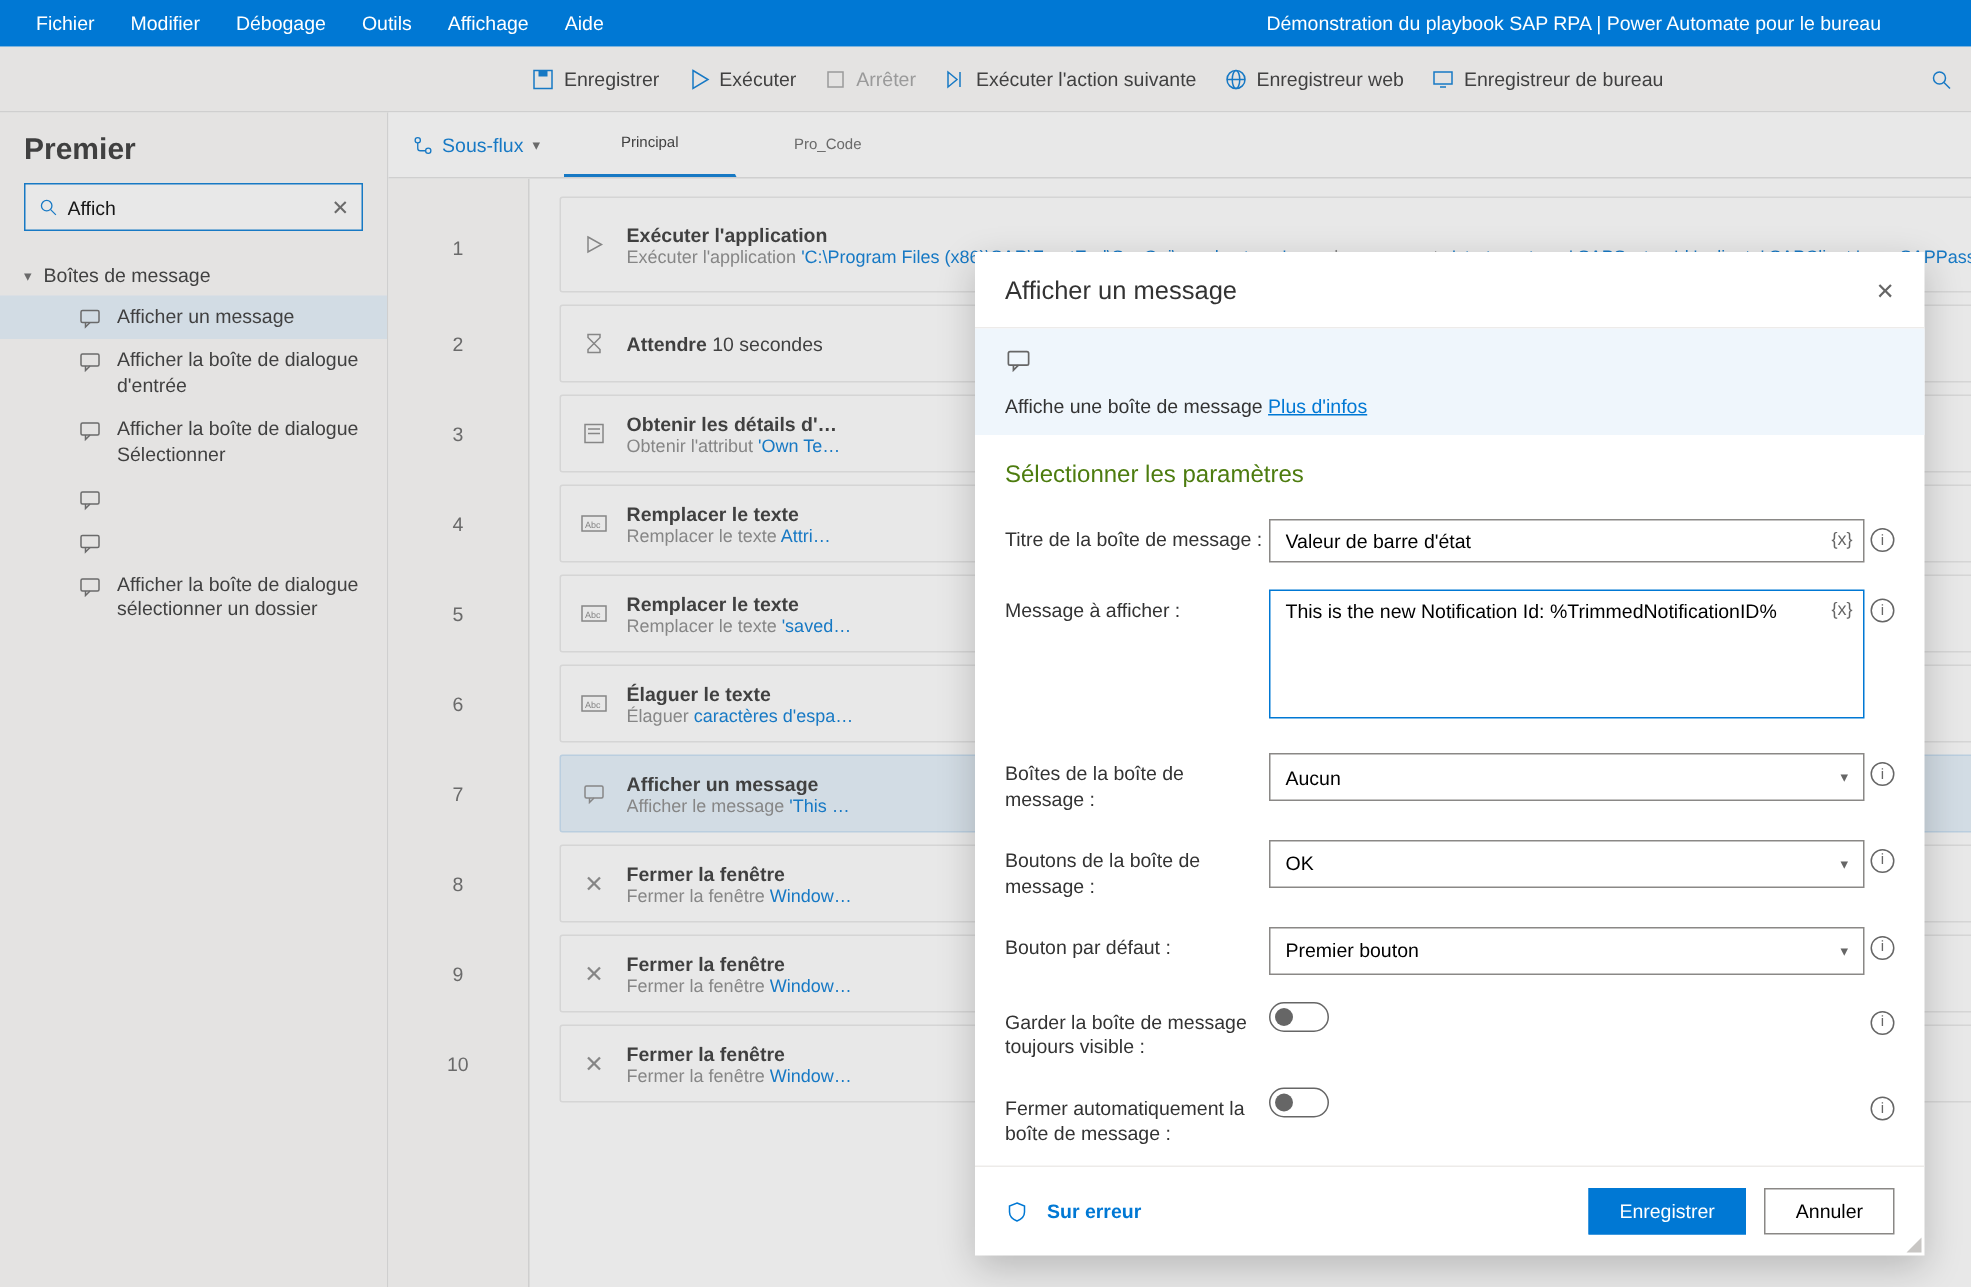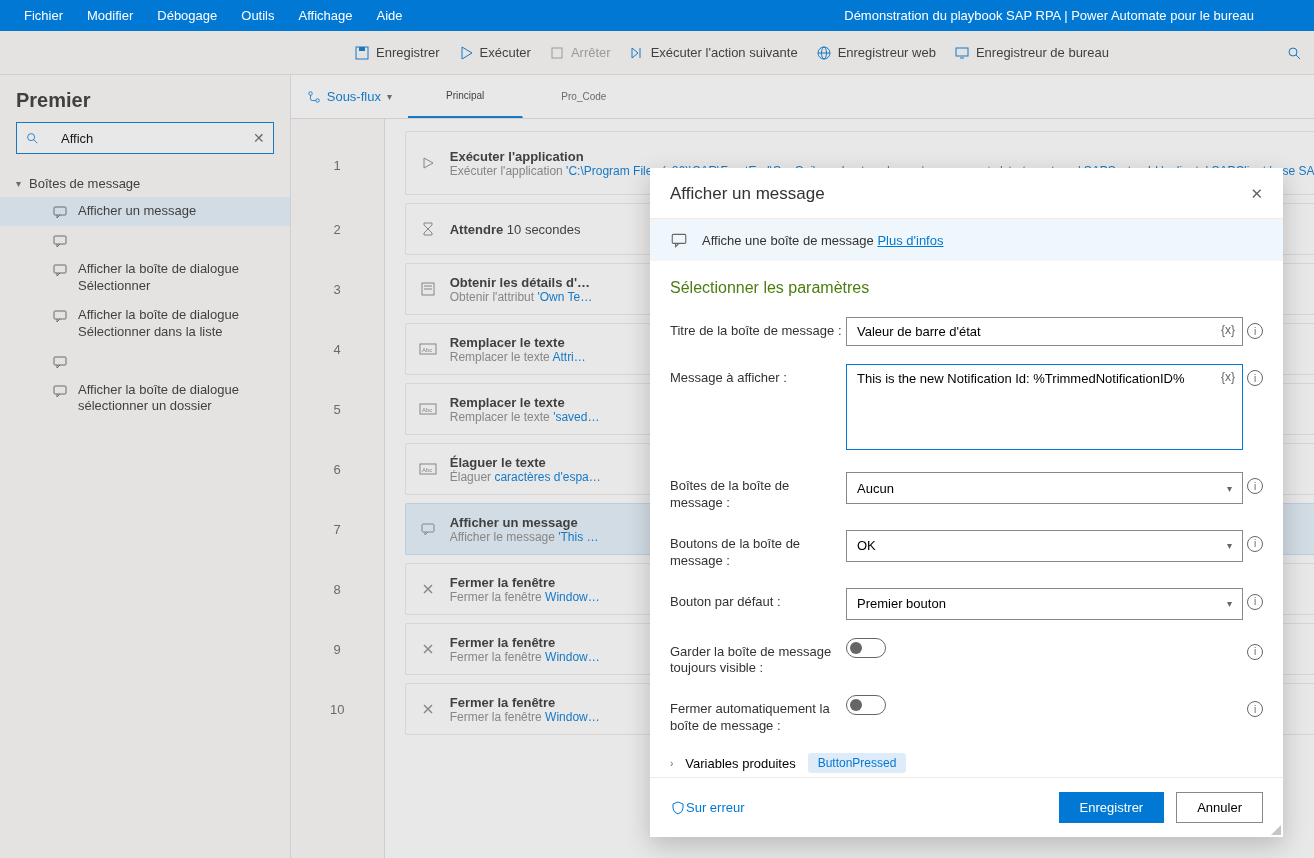--- a/index.html
+++ b/index.html
@@ -18,21 +18,21 @@
 .toolbar .tb-item { display: flex; align-items: center; gap: 6px; }
 .toolbar .tb-item.disabled { color: #a0a0a0; }
 .toolbar .tb-icon { width:16px; height:16px; display:inline-flex; align-items:center; justify-content:center; color:#0078d4; }
 .toolbar .tb-item.disabled .tb-icon { color:#a0a0a0; }
 .toolbar .search-right { margin-left:auto; margin-right:12px; color:#0078d4; }
 
 .content { display:flex; height: calc(100% - 75px); }
 
 .sidebar { width: 344px; border-right:1px solid #e1e1e1; background:#faf9f8; display:flex; flex-direction:column; }
 .sidebar h2 { font-size: 20px; font-weight:600; padding: 14px 16px 10px; color:#333; }
-.searchbox { margin: 0 16px 12px; border:1px solid #0078d4; height:32px; display:flex; align-items:center; padding:0 8px; background:#fff;gap:16px; }
+.searchbox { margin: 0 16px 12px; border:1px solid #0078d4; height:32px; display:flex; align-items:center; padding:0 8px; background:#fff; }
 .searchbox input { border:none; outline:none; flex:1; font-size:13px; margin-left:6px; }
 .searchbox .clear { color:#666; cursor:pointer; font-size:14px; }
 .searchbox .sicon { color:#0078d4; }
 
 .tree { padding: 4px 0; font-size:13px; color:#333; }
 .tree .group-hdr { display:flex; align-items:center; gap:8px; padding:6px 16px; cursor:pointer; }
 .tree .group-hdr .chev { font-size:10px; color:#666; }
 .tree .leaf { display:flex; align-items:flex-start; gap:10px; padding:6px 16px 6px 52px; cursor:pointer; line-height:1.3; }
 .tree .leaf.selected { background:#e5f1fb; }
 .tree .leaf .licon { width:16px; height:16px; flex-shrink:0; margin-top:1px; }
@@ -56,21 +56,21 @@
 .step .stext { font-size:13px; color:#333; overflow:hidden; }
 .step .stitle { font-weight:600; color:#333; white-space:nowrap; overflow:hidden; text-overflow:ellipsis; }
 .step .sdesc { color:#888; font-size:12px; white-space:nowrap; overflow:hidden; text-overflow:ellipsis; }
 .step .sdesc .lnk { color:#0078d4; }
 
 
 .modal { position:absolute; top:168px; right:31px; width:633px; height:669px; background:#fff; box-shadow:0 8px 24px rgba(0,0,0,0.2); z-index:10; display:flex; flex-direction:column; }
 .modal-hdr { padding:16px 20px 14px; display:flex; align-items:center; justify-content:space-between; border-bottom:1px solid #edebe9; }
 .modal-hdr h3 { font-size:17px; font-weight:400; color:#333; }
 .modal-hdr .close { cursor:pointer; font-size:15px; color:#666; }
-.modal-info { background:#eff6fc; padding:12px 20px; display:flex; align-items:center; gap:14px; font-size:13px; color:#333; }
+.modal-info { background:#eff6fc; padding:12px 20px; display:flex; align-items:flex-start; gap:14px; font-size:13px; color:#333;flex-direction:column; }
 .modal-info a { color:#0078d4; text-decoration:underline; cursor:pointer; }
 .modal-body { padding:18px 20px; flex:1; overflow:auto; }
 .modal-body h4 { font-size:16px; font-weight:400; margin-bottom:20px; color:#4d7c0f; }
 .form-row { display:flex; align-items:flex-start; margin-bottom:18px; gap:4px; }
 .form-row .lbl { width:172px; font-size:13px; color:#333; padding-top:6px; line-height:1.3; }
 .form-row .ctrl { flex:1; position:relative; }
 .form-row .info { width:16px; height:16px; border:1px solid #666; border-radius:50%; display:flex; align-items:center; justify-content:center; font-size:10px; color:#666; margin-top:6px; flex-shrink:0; cursor:pointer; }
 .form-row input[type=text], .form-row textarea, .form-row .select {
   width:100%; border:1px solid #8a8886; padding:6px 28px 6px 10px; font-size:13px; font-family:inherit; outline:none;
 }
@@ -80,21 +80,21 @@
 .form-row .select .caret { font-size:10px; color:#666; }
 
 .toggle { width:40px; height:20px; border:1px solid #666; border-radius:10px; position:relative; cursor:pointer; background:#fff; }
 .toggle .knob { width:12px; height:12px; border-radius:50%; background:#666; position:absolute; top:3px; left:3px; }
 
 .vars-row { display:flex; align-items:center; gap:12px; font-size:13px; margin-top:18px; }
 .vars-row .chev { font-size:10px; color:#666; }
 .vars-row .pill { background:#deecf9; color:#0078d4; padding:3px 10px; border-radius:3px; font-size:12px; }
 
 .modal-ftr { border-top:1px solid #edebe9; padding:14px 20px; display:flex; align-items:center; gap:12px; }
-.modal-ftr .onerr { display:flex; align-items:center; gap:0; color:#0078d4; font-size:13px; cursor:pointer; }
+.modal-ftr .onerr { display:flex; align-items:center; gap:12px; color:#0078d4; font-size:13px; cursor:pointer;font-weight:bold; }
 .modal-ftr .spacer { flex:1; }
 .btn { padding:7px 20px; font-size:13px; border:1px solid #8a8886; background:#fff; cursor:pointer; }
 .btn.primary { background:#0078d4; color:#fff; border-color:#0078d4; }
 
 .resize-grip { position:absolute; bottom:2px; right:2px; width:12px; height:12px; }
 .resize-grip::before { content:''; position:absolute; right:0; bottom:0; width:0; height:0; border-style:solid; border-width:0 0 10px 10px; border-color:transparent transparent #c8c6c4 transparent; }
 
 svg { display:block; }
 </style>
 </head>
@@ -200,38 +200,38 @@
           </span>
         <span>Afficher un message</span>
       </div>
       <div class="leaf">
         <span class="licon">
             <svg width="16" height="16" viewBox="0 0 16 16">
               <rect x="2" y="3" width="12" height="8" rx="1" fill="none" stroke="#666"></rect>
               <path d="M5 11 L5 14 L8 11" fill="none" stroke="#666"></path>
             </svg>
           </span>
+        <span>Afficher la boîte de dialogue d'entrée</span>
       </div>
       <div class="leaf">
         <span class="licon">
             <svg width="16" height="16" viewBox="0 0 16 16">
               <rect x="2" y="3" width="12" height="8" rx="1" fill="none" stroke="#666"></rect>
               <path d="M5 11 L5 14 L8 11" fill="none" stroke="#666"></path>
             </svg>
           </span>
         <span>Afficher la boîte de dialogue Sélectionner</span>
       </div>
       <div class="leaf">
         <span class="licon">
             <svg width="16" height="16" viewBox="0 0 16 16">
               <rect x="2" y="3" width="12" height="8" rx="1" fill="none" stroke="#666"></rect>
               <path d="M5 11 L5 14 L8 11" fill="none" stroke="#666"></path>
             </svg>
           </span>
-        <span>Afficher la boîte de dialogue Sélectionner dans la liste</span>
       </div>
       <div class="leaf">
         <span class="licon">
             <svg width="16" height="16" viewBox="0 0 16 16">
               <rect x="2" y="3" width="12" height="8" rx="1" fill="none" stroke="#666"></rect>
               <path d="M5 11 L5 14 L8 11" fill="none" stroke="#666"></path>
             </svg>
           </span>
       </div>
       <div class="leaf">

